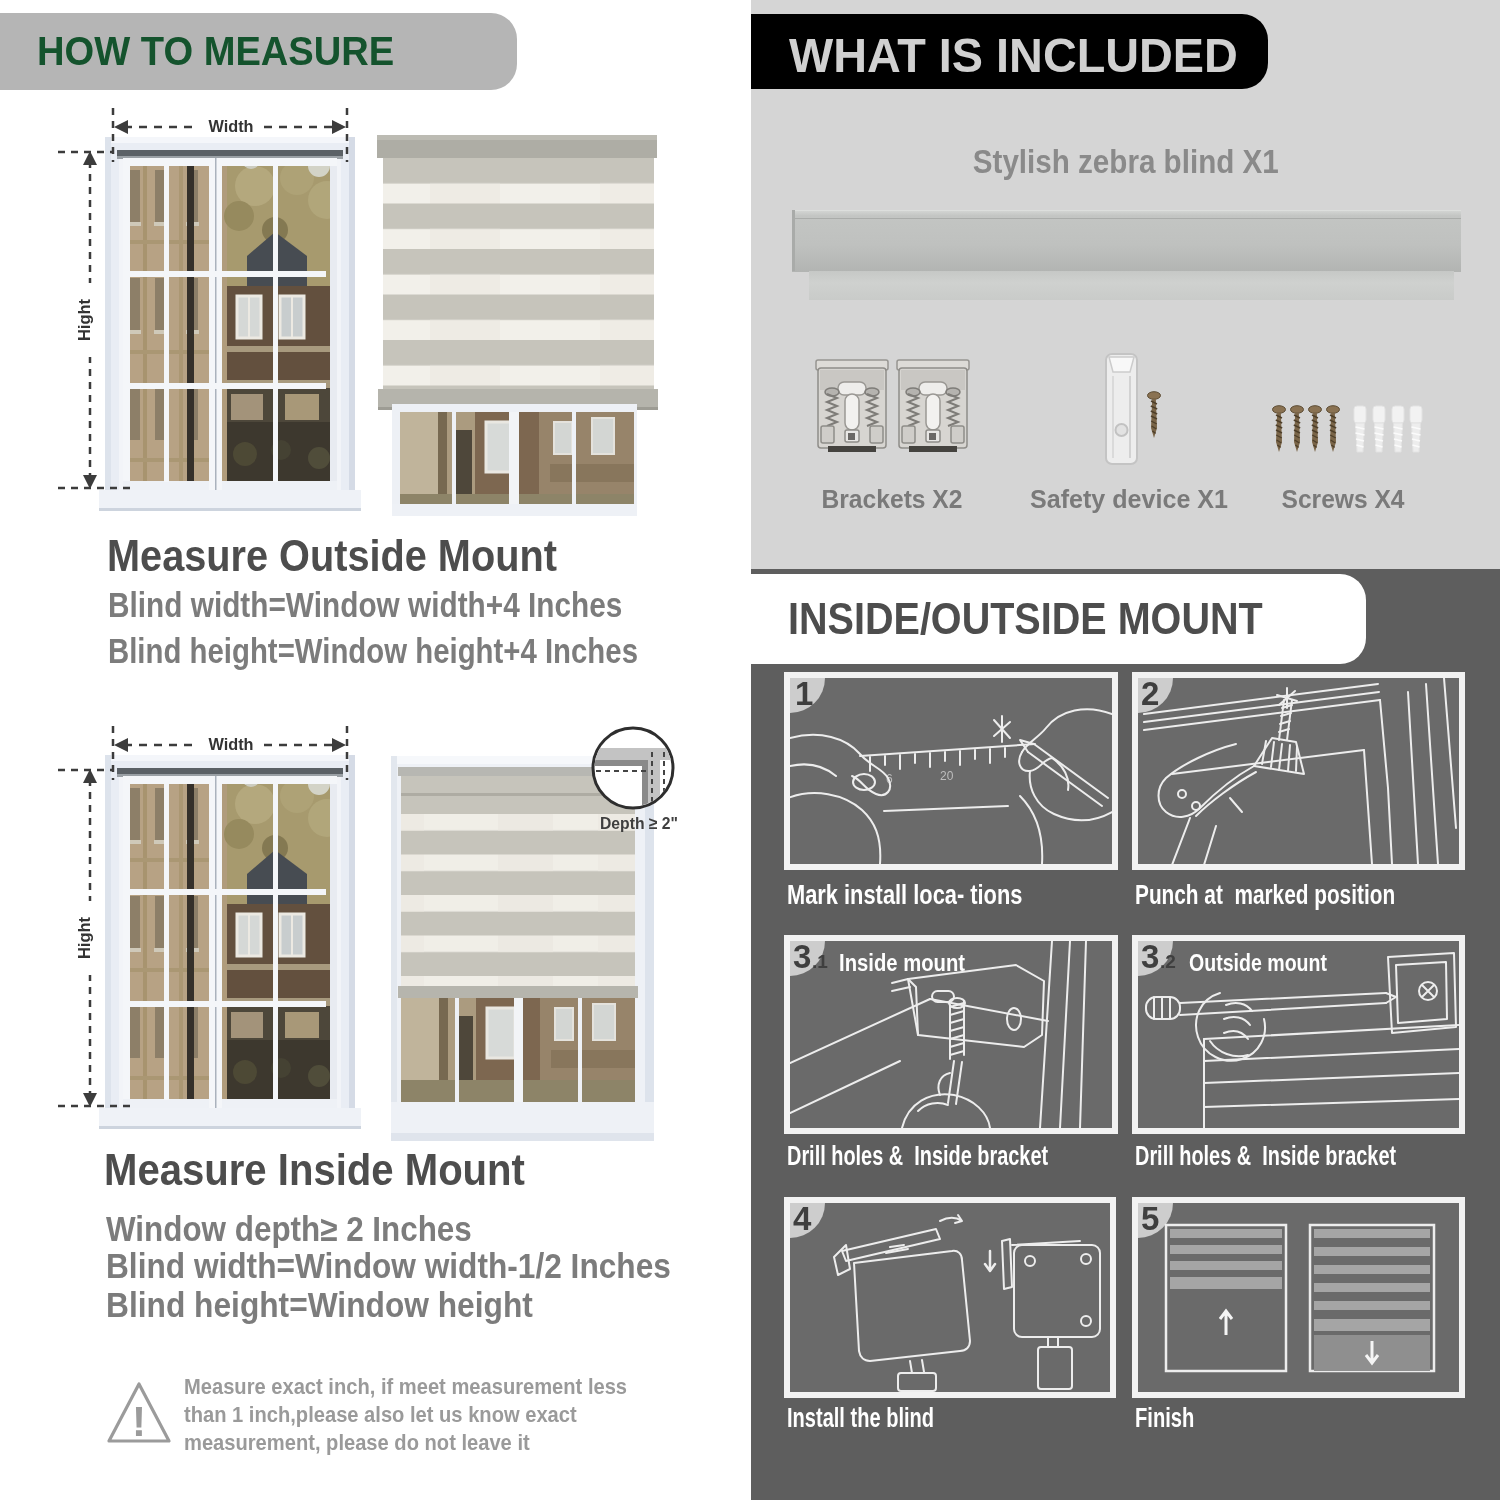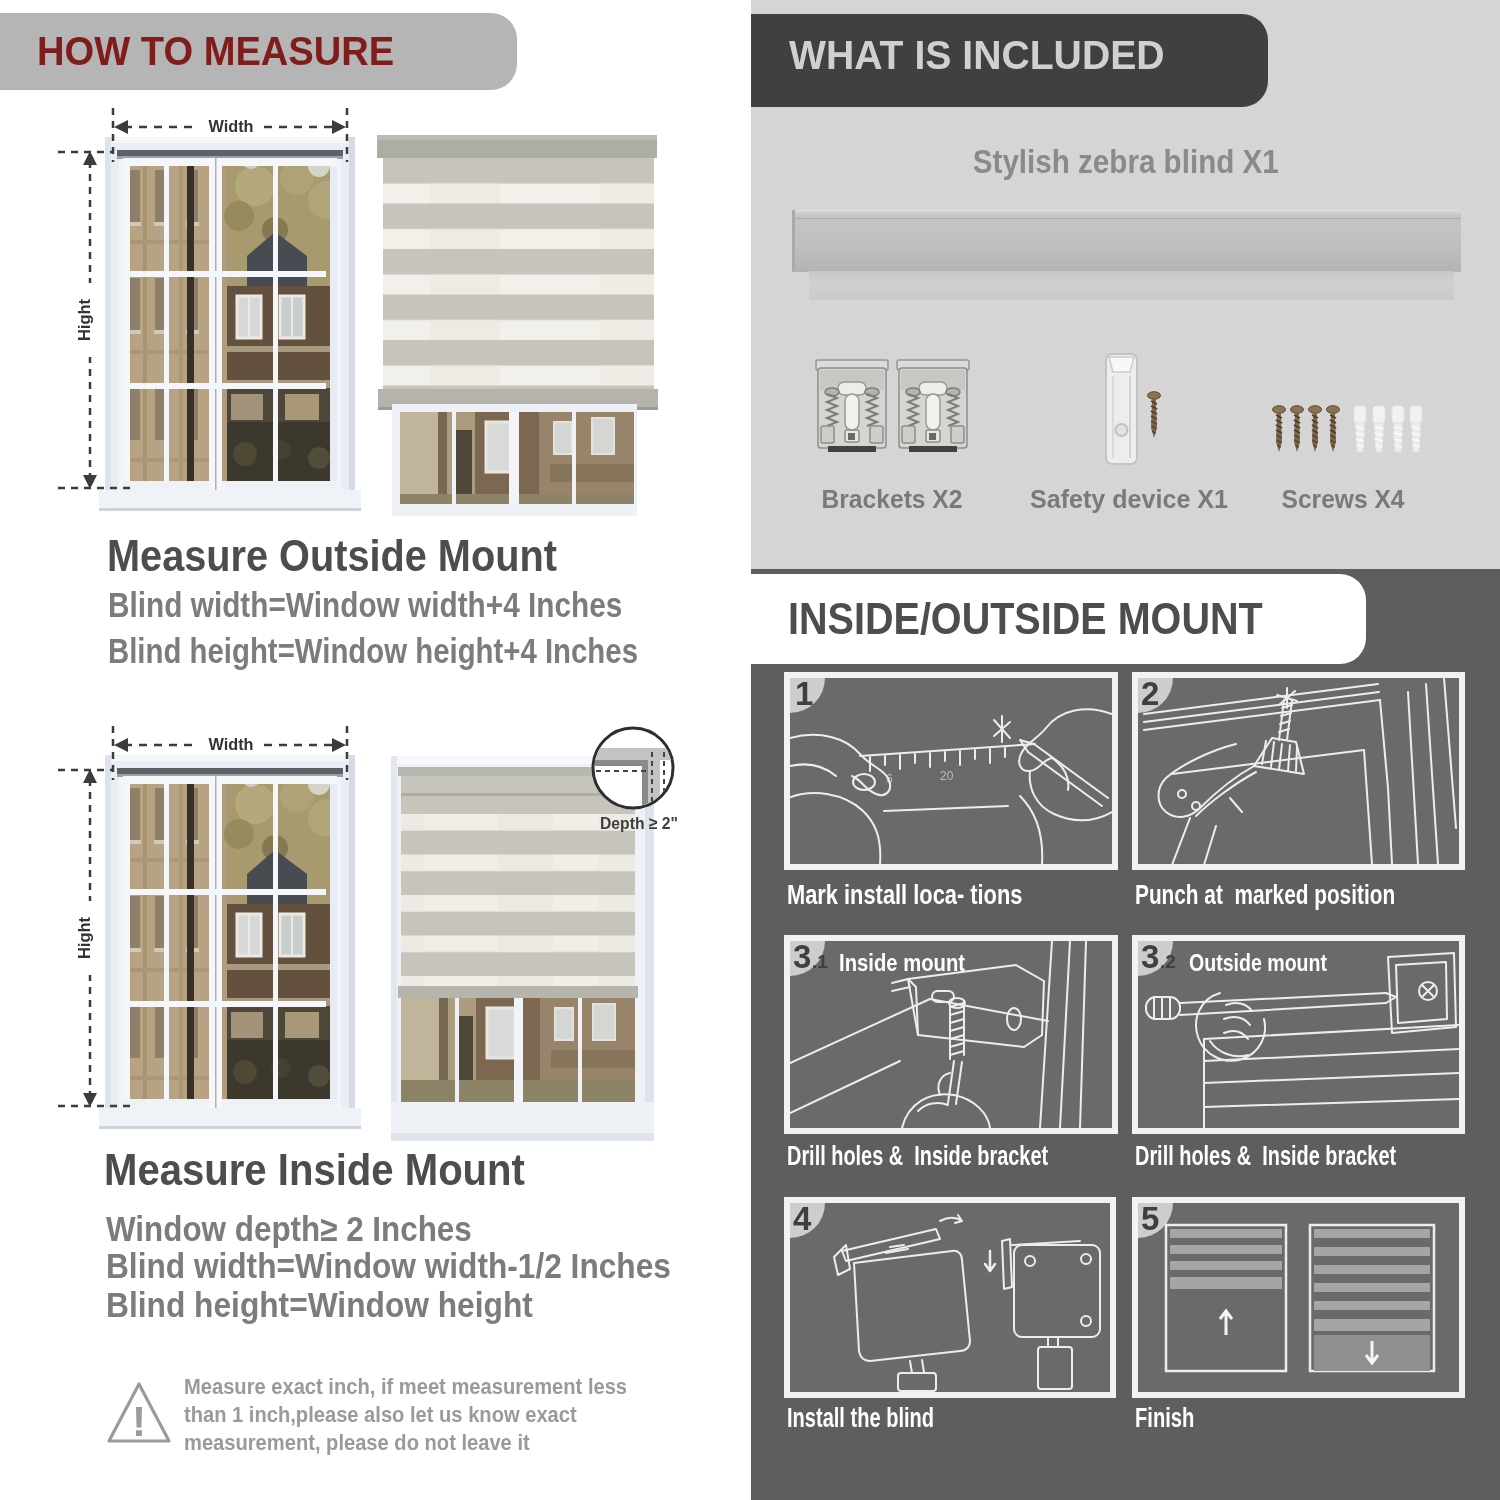--- a/index.html
+++ b/index.html
@@ -8,21 +8,21 @@
 .hdr{border-radius:0 26px 26px 0;font-weight:bold;white-space:nowrap;box-sizing:border-box;}
 .sx{display:inline-block;transform-origin:0 50%;}
 .big{font-weight:bold;font-size:45px;color:#4d4d4d;line-height:1;}
 .gray35{font-weight:bold;font-size:35px;color:#7c7c7c;line-height:1;}
 .cap{font-weight:bold;font-size:28px;color:#ffffff;line-height:1;white-space:nowrap;}
 .plbl{font-weight:bold;font-size:26px;color:#7a7a7a;line-height:1;text-align:center;}
 </style>
 </head>
 <body>
 
-<div class="abs hdr" style="left:0;top:13px;width:517px;height:77px;background:#b5b5b5;color:#7f1d1d;font-size:41px;line-height:77px;padding-left:37px;"><span class="sx" style="transform:scaleX(0.93);">HOW TO MEASURE</span></div>
+<div class="abs hdr" style="left:0;top:13px;width:517px;height:77px;background:#b5b5b5;color:#14532d;font-size:41px;line-height:77px;padding-left:37px;"><span class="sx" style="transform:scaleX(0.93);">HOW TO MEASURE</span></div>
 
 <div class="abs big" style="left:107px;top:533px;transform:scaleX(0.882);transform-origin:0 0;">Measure Outside Mount</div>
 <div class="abs gray35" style="left:108px;top:587px;transform:scaleX(0.851);transform-origin:0 0;">Blind width=Window width+4 Inches</div>
 <div class="abs gray35" style="left:108px;top:633px;transform:scaleX(0.839);transform-origin:0 0;">Blind height=Window height+4 Inches</div>
 
 <div class="abs big" style="left:104px;top:1148px;font-size:44px;transform:scaleX(0.911);transform-origin:0 0;">Measure Inside Mount</div>
 <div class="abs gray35" style="left:106px;top:1211px;transform:scaleX(0.897);transform-origin:0 0;">Window depth≥ 2 Inches</div>
 <div class="abs gray35" style="left:106px;top:1248px;transform:scaleX(0.904);transform-origin:0 0;">Blind width=Window width-1/2 Inches</div>
 <div class="abs gray35" style="left:106px;top:1287px;transform:scaleX(0.906);transform-origin:0 0;">Blind height=Window height</div>
 
@@ -197,21 +197,21 @@
   <line x1="664" y1="752" x2="664" y2="806" stroke="#444444" stroke-width="2" stroke-dasharray="5 4"></line>
   <line x1="596" y1="771" x2="648" y2="771" stroke="#444444" stroke-width="2" stroke-dasharray="5 4"></line>
 </g>
 <text x="600" y="829" font-size="17" font-weight="bold" fill="#3f3f3f" textLength="78" lengthAdjust="spacingAndGlyphs">Depth ≥ 2"</text>
 
 <polygon points="139,1384 169,1441 109,1441" fill="none" stroke="#9b9b9b" stroke-width="3.2" stroke-linejoin="round"></polygon>
 <text x="139" y="1436" text-anchor="middle" font-size="42" font-weight="bold" fill="#9b9b9b">!</text>
 </svg>
 
 <div class="abs" style="left:751px;top:0;width:749px;height:569px;background:#d5d5d5;"></div>
-<div class="abs hdr" style="left:751px;top:14px;width:517px;height:93px;background:#404040;color:#d0d0d0;font-size:41px;line-height:82px;padding-left:38px;"><span class="sx" style="transform:scaleX(0.955);">WHAT IS INCLUDED</span></div>
+<div class="abs hdr" style="left:751px;top:14px;width:517px;height:75px;background:#000000;color:#d0d0d0;font-size:49px;line-height:82px;padding-left:38px;"><span class="sx" style="transform:scaleX(0.955);">WHAT IS INCLUDED</span></div>
 <div class="abs" style="left:751px;top:145px;width:749px;text-align:center;font-weight:bold;font-size:33px;color:#8a8a8a;line-height:1;transform:scaleX(0.897);transform-origin:377px 0;">Stylish zebra blind X1</div>
 
 <div class="abs" style="left:792px;top:210px;width:669px;height:61px;background:linear-gradient(to bottom,#d2d4d2 0%,#c3c5c3 8%,#bfc1bf 55%,#b2b4b2 100%);border-top:1px solid #dddfdd;"></div>
 <div class="abs" style="left:792px;top:210px;width:3px;height:61px;background:#a9aba9;"></div>
 <div class="abs" style="left:792px;top:218px;width:669px;height:1px;background:#aaacaa;"></div>
 <div class="abs" style="left:809px;top:271px;width:645px;height:29px;background:linear-gradient(to bottom,#c6c8c6 0%,#cfd1cf 40%,#c9cbc9 100%);"></div>
 
 <svg class="abs" style="left:751px;top:340px;" width="749" height="140" viewBox="0 0 749 140">
 <defs>
 <g id="bracket">

